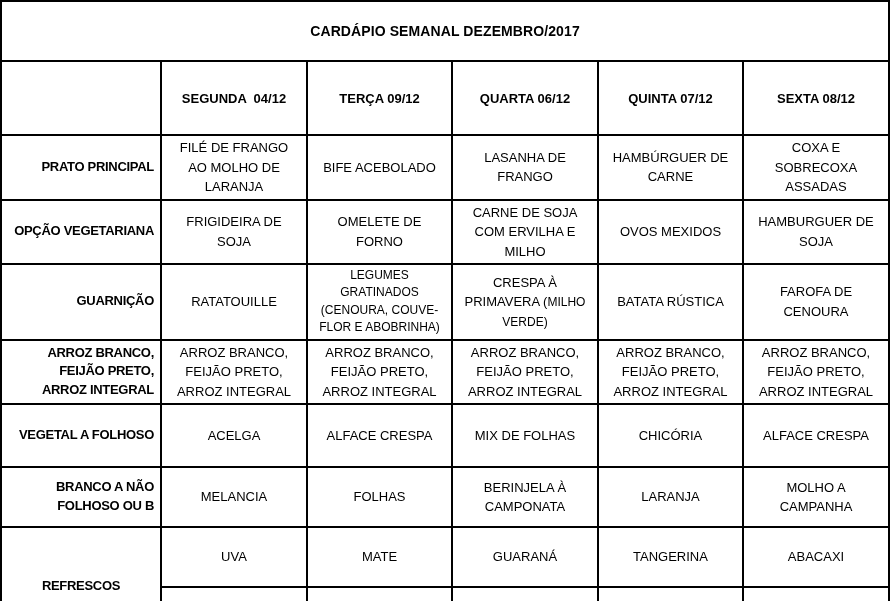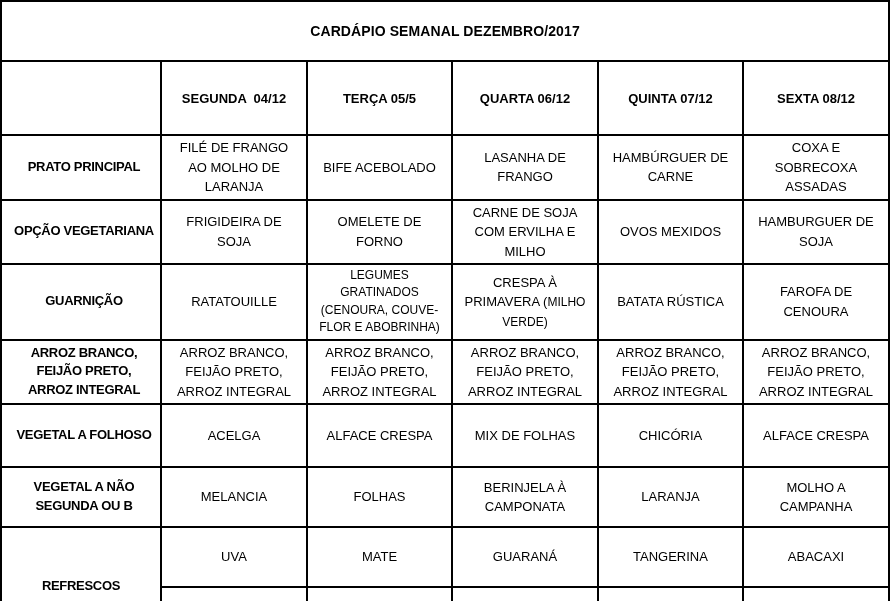--- a/index.html
+++ b/index.html
@@ -34,21 +34,21 @@
   th.day-header {
     font-weight: bold;
     font-size: 13px;
     text-align: center;
     white-space: pre-wrap;
     padding: 2px 4px;
   }
   th.row-label {
     font-weight: bold;
     font-size: 13px;
-    text-align: center;
+    text-align: right;
     padding: 2px 6px 2px 12px;
     letter-spacing: -0.3px;
     line-height: 1.45;
   }
   th.row-label.centered {
     text-align: center;
     padding: 2px 4px;
   }
   td.cell {
     font-size: 13px;
@@ -77,21 +77,21 @@
     </colgroup>
 
     <tbody>
         <tr style="height:60px">
       <td class="title-cell" colspan="6">CARDÁPIO SEMANAL DEZEMBRO/2017</td>
     </tr>
 
     <tr style="height:74px">
       <th class="row-label"></th>
       <th class="day-header">SEGUNDA  04/12</th>
-      <th class="day-header">TERÇA 05/5</th>
+      <th class="day-header">TERÇA 09/12</th>
       <th class="day-header">QUARTA 06/12</th>
       <th class="day-header">QUINTA 07/12</th>
       <th class="day-header">SEXTA 08/12</th>
     </tr>
 
     <tr style="height:56px">
       <th class="row-label">PRATO PRINCIPAL</th>
       <td class="cell">FILÉ DE FRANGO AO MOLHO DE LARANJA</td>
       <td class="cell">BIFE ACEBOLADO</td>
       <td class="cell">LASANHA DE FRANGO</td>
@@ -129,21 +129,21 @@
     <tr style="height:63px">
       <th class="row-label">VEGETAL A FOLHOSO</th>
       <td class="cell">ACELGA</td>
       <td class="cell">ALFACE CRESPA</td>
       <td class="cell">MIX DE FOLHAS</td>
       <td class="cell">CHICÓRIA</td>
       <td class="cell">ALFACE CRESPA</td>
     </tr>
 
     <tr style="height:60px">
-      <th class="row-label">VEGETAL A NÃO SEGUNDA OU B</th>
+      <th class="row-label">BRANCO A NÃO FOLHOSO OU B</th>
       <td class="cell">MELANCIA</td>
       <td class="cell">FOLHAS</td>
       <td class="cell">BERINJELA À CAMPONATA</td>
       <td class="cell">LARANJA</td>
       <td class="cell">MOLHO A CAMPANHA</td>
     </tr>
 
     <tr style="height:60px">
       <th class="row-label centered" rowspan="2">REFRESCOS</th>
       <td class="cell">UVA</td>

